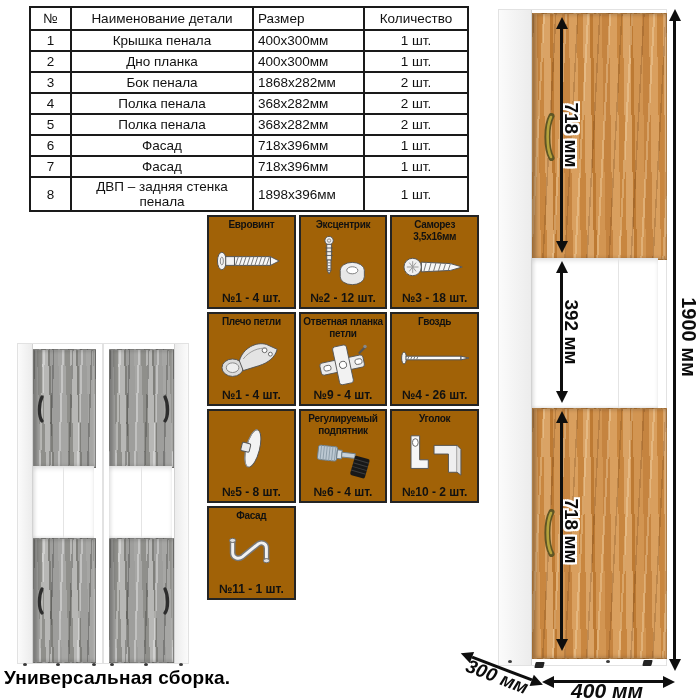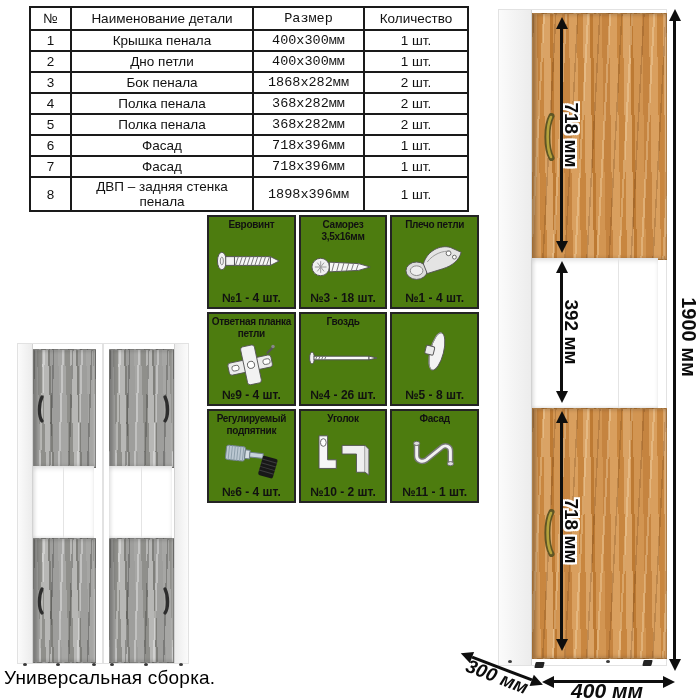--- a/index.html
+++ b/index.html
@@ -8,27 +8,27 @@
 
   
   .parts{position:absolute;left:29px;top:6px;width:398px;border-collapse:collapse;
          font-size:13.5px;line-height:1.12;table-layout:fixed;}
   .parts th,.parts td{border:2px solid #1a1a1a;padding:1px 4px;font-weight:normal;
          vertical-align:middle;background:#fff;}
   .parts th{text-align:center;height:19px;}
   .parts td{height:17px;}
   .parts .c-num{width:31px;text-align:center;}
   .parts .c-name{width:172px;text-align:center;}
-  .parts .c-size{width:101px;text-align:center;font-family:Liberation Mono, monospace;}
+  .parts .c-size{width:101px;text-align:left;}
   .parts .c-qty{width:94px;text-align:center;}
 
   
   .hgrid{position:absolute;left:207px;top:215px;width:272px;display:grid;
          grid-template-columns:repeat(3,1fr);gap:3px;}
-  .hcell{border:2px solid #242424;background:#4d7c0f;height:90px;display:flex;
+  .hcell{border:2px solid #242424;background:#a16207;height:90px;display:flex;
          flex-direction:column;align-items:center;overflow:hidden;}
   .htitle{font-weight:bold;font-size:10px;letter-spacing:-0.3px;text-align:center;
           line-height:1.18;margin-top:2px;}
   .hicon{flex:1;display:flex;align-items:center;justify-content:center;min-height:0;}
   .hcount{font-weight:bold;font-size:12px;margin-bottom:2px;white-space:nowrap;}
   .hicon svg{display:block;}
 
   
   .oak{background:
     repeating-linear-gradient(93deg, rgba(92,48,10,0.22) 0 1.5px, rgba(0,0,0,0) 1.5px 10px,
@@ -70,21 +70,21 @@
 
   .dlab{position:absolute;font-weight:bold;font-size:19px;color:#0c0c0c;white-space:nowrap;
         transform:translate(-50%,-50%) rotate(90deg);}
   .halo{text-shadow:-2px 0 0 #fff,2px 0 0 #fff,0 -2px 0 #fff,0 2px 0 #fff,
         -2px -2px 0 #fff,2px 2px 0 #fff,-2px 2px 0 #fff,2px -2px 0 #fff;}
   .dlab-flat{position:absolute;font-weight:bold;font-style:italic;font-size:21px;color:#0c0c0c;
         white-space:nowrap;transform:translate(-50%,-50%);}
   .dlab-diag{position:absolute;font-weight:bold;font-style:italic;font-size:19px;color:#0c0c0c;
         white-space:nowrap;transform:translate(-50%,-50%) rotate(21deg);}
 
-  .footer-title{position:absolute;left:4px;top:667px;font-weight:normal;font-size:19px;
+  .footer-title{position:absolute;left:4px;top:667px;font-weight:bold;font-size:19px;
         letter-spacing:0.2px;color:#000;text-align:center;}
 </style>
 </head>
 <body>
 
 <div class="stage">
 
   <table class="parts">
     <tbody>
         <tr>
@@ -94,21 +94,21 @@
       <th class="c-qty">Количество</th>
     </tr>
     <tr>
       <td class="c-num">1</td>
       <td class="c-name">Крышка пенала</td>
       <td class="c-size">400х300мм</td>
       <td class="c-qty">1 шт.</td>
     </tr>
     <tr>
       <td class="c-num">2</td>
-      <td class="c-name">Дно петли</td>
+      <td class="c-name">Дно планка</td>
       <td class="c-size">400х300мм</td>
       <td class="c-qty">1 шт.</td>
     </tr>
     <tr>
       <td class="c-num">3</td>
       <td class="c-name">Бок пенала</td>
       <td class="c-size">1868х282мм</td>
       <td class="c-qty">2 шт.</td>
     </tr>
     <tr>
@@ -154,20 +154,38 @@
           <ellipse cx="6" cy="11" rx="1.6" ry="4" fill="none" stroke="#888"></ellipse>
           <rect x="10" y="6.5" width="9" height="9" fill="#f2f2f2" stroke="#555"></rect>
           <rect x="19" y="6.5" width="37" height="9" fill="#f7f7f7" stroke="#555"></rect>
           <path d="M23 6.5l-3 9M27 6.5l-3 9M31 6.5l-3 9M35 6.5l-3 9M39 6.5l-3 9M43 6.5l-3 9M47 6.5l-3 9M51 6.5l-3 9M55 6.5l-3 9" stroke="#777" fill="none"></path>
           <polygon points="56,6.5 65,11 56,15.5" fill="#f7f7f7" stroke="#555"></polygon>
         </svg>
       </div>
       <div class="hcount">№1 - 4 шт.</div>
     </div>
 
+    <div class="hcell">
+      <div class="htitle">Эксцентрик</div>
+      <div class="hicon">
+        <svg width="54" height="52" viewBox="0 0 56 56">
+          <circle cx="13" cy="6" r="4.5" fill="#eee" stroke="#555"></circle>
+          <circle cx="13" cy="6" r="1.8" fill="none" stroke="#888"></circle>
+          <rect x="10.5" y="10" width="5" height="17" fill="#f0f0f0" stroke="#555"></rect>
+          <path d="M9 14h8M9 18h8M9 22h8" stroke="#555" fill="none"></path>
+          <rect x="11" y="27" width="4" height="11" fill="#f7f7f7" stroke="#555"></rect>
+          <path d="M11 30h4M11 33h4M11 36h4" stroke="#777" fill="none"></path>
+          <polygon points="11,38 15,38 13,42" fill="#e8e8e8" stroke="#555"></polygon>
+          <ellipse cx="38" cy="38" rx="13" ry="8.5" fill="#efefef" stroke="#555"></ellipse>
+          <path d="M25 38 v7 a13 8.5 0 0 0 26 0 v-7" fill="#e7e7e7" stroke="#555"></path>
+          <ellipse cx="38" cy="38" rx="6" ry="3.8" fill="#fff" stroke="#777"></ellipse>
+        </svg>
+      </div>
+      <div class="hcount">№2 - 12 шт.</div>
+    </div>
 
     <div class="hcell">
       <div class="htitle">Саморез 3,5х16мм</div>
       <div class="hicon">
         <svg width="66" height="28" viewBox="0 0 68 28">
           <circle cx="11" cy="14" r="9" fill="#f0f0f0" stroke="#555"></circle>
           <path d="M11 8v12M5 14h12M7.5 9.5l7 9M14.5 9.5l-7 9" stroke="#999" fill="none"></path>
           <polygon points="20,9 50,10.5 62,14 50,17.5 20,19" fill="#f7f7f7" stroke="#555"></polygon>
           <path d="M25 9.3l-2.5 9.4M30 9.5l-2.5 9M35 9.7l-2.5 8.6M40 9.9l-2.5 8.2M45 10.1l-2.5 7.8M50 10.4l-2.5 7.2" stroke="#777" fill="none"></path>
         </svg>

